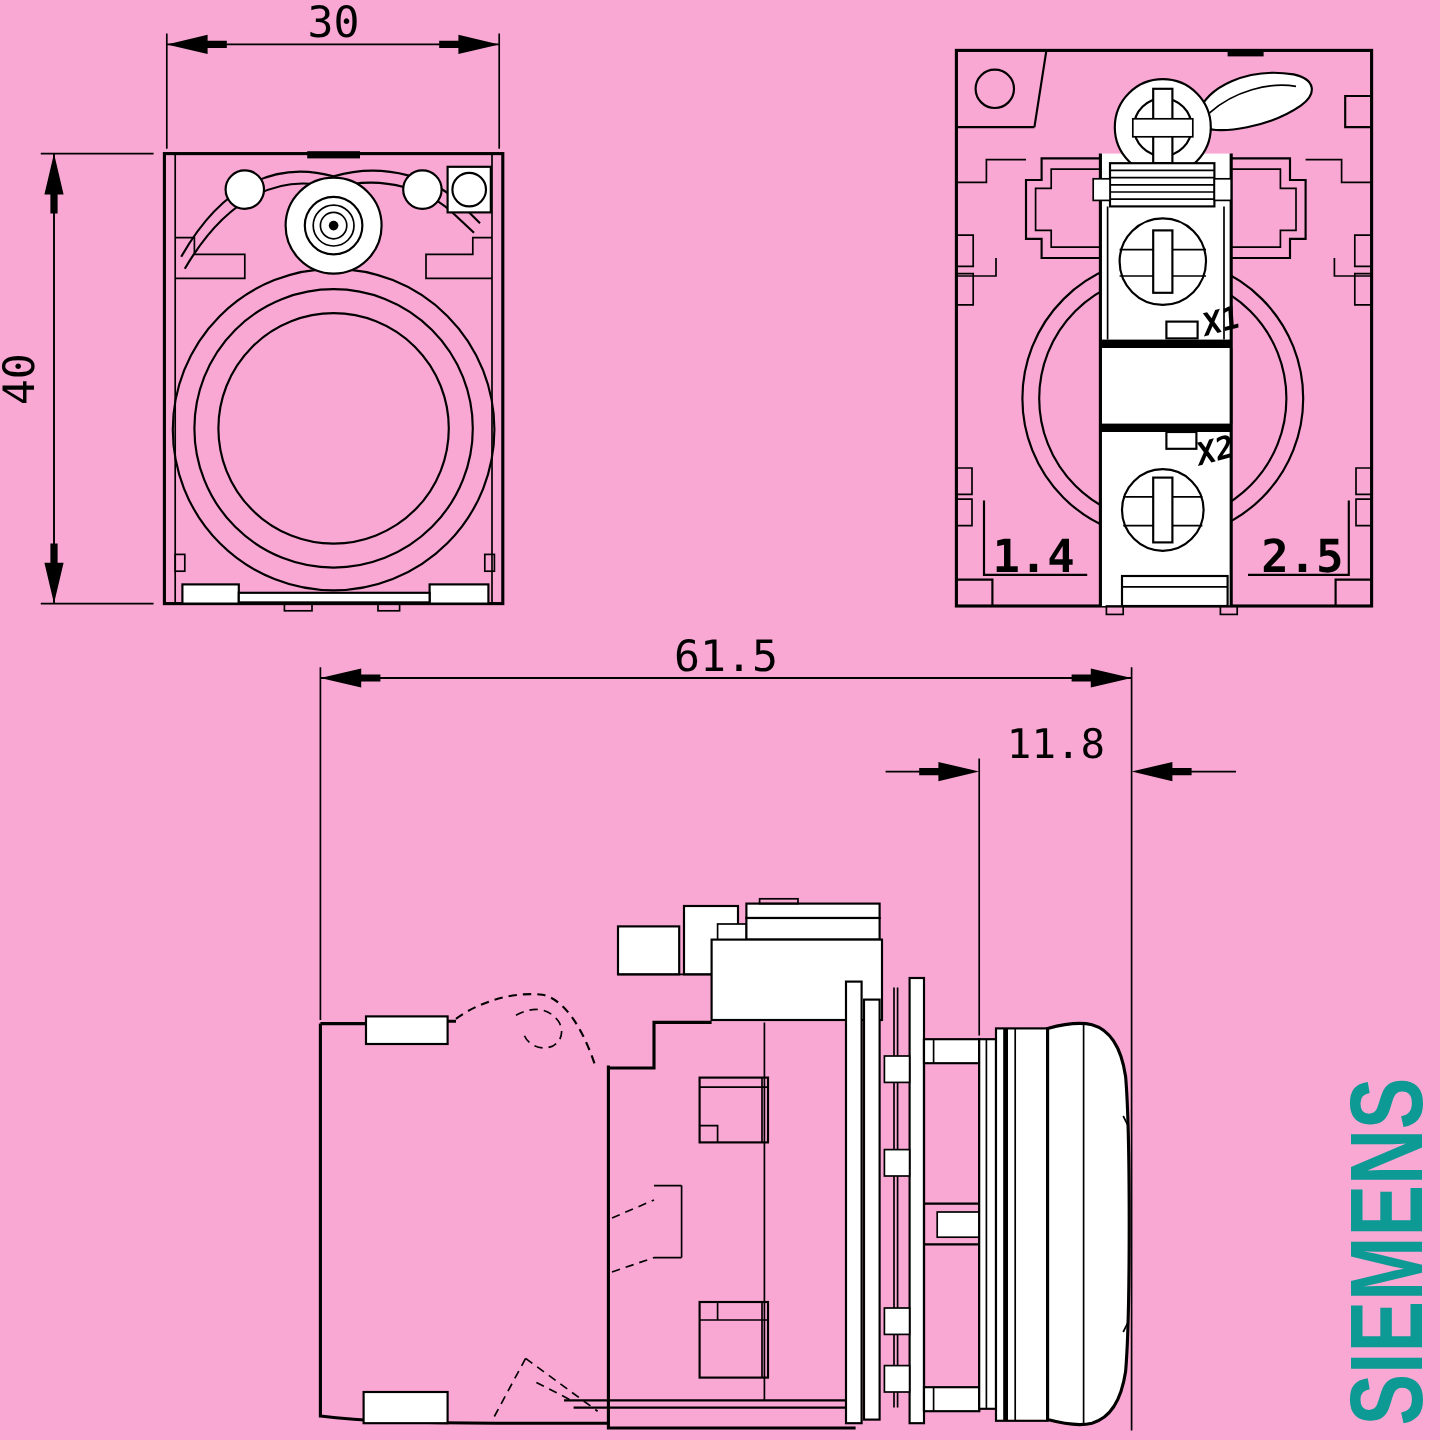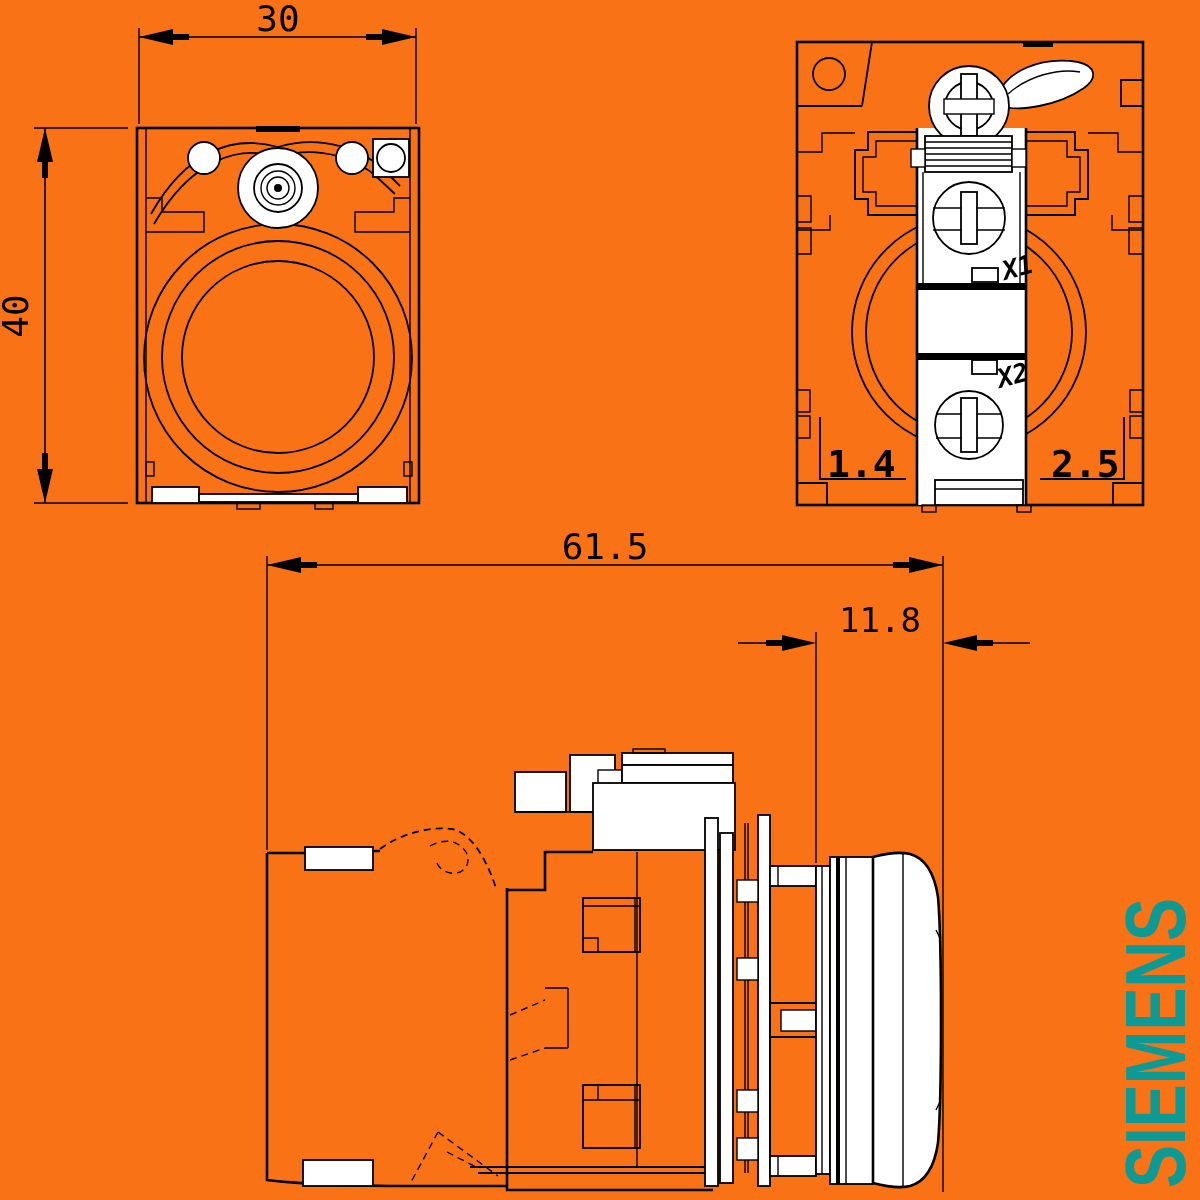--- a/index.html
+++ b/index.html
@@ -1,16 +1,16 @@
 <!DOCTYPE html>
 <html><head>
 <meta charset="utf-8">
 <style>
   html,body{margin:0;padding:0;background:#fff;}
-  #stage{width:1200px;height:1200px;position:relative;background:#f97316;overflow:hidden;}
+  #stage{width:1200px;height:1200px;position:relative;background:#f9a8d4;overflow:hidden;}
   svg{display:block;}
   .ln{fill:none;stroke:#000;stroke-width:2.6;stroke-linejoin:miter;stroke-linecap:butt;}
   .l2{fill:none;stroke:#000;stroke-width:1.8;}
   .l1{fill:none;stroke:#000;stroke-width:1.4;}
   .thk{fill:none;stroke:#000;stroke-width:4;}
   .wf{fill:#fff;}
   .blk{fill:#000;stroke:none;}
   .dsh{stroke-dasharray:7 5;}
   .dim{fill:none;stroke:#000;stroke-width:1.6;}
   .dimtxt{font:36px "DejaVu Sans Mono","Liberation Mono",monospace;fill:#000;}

